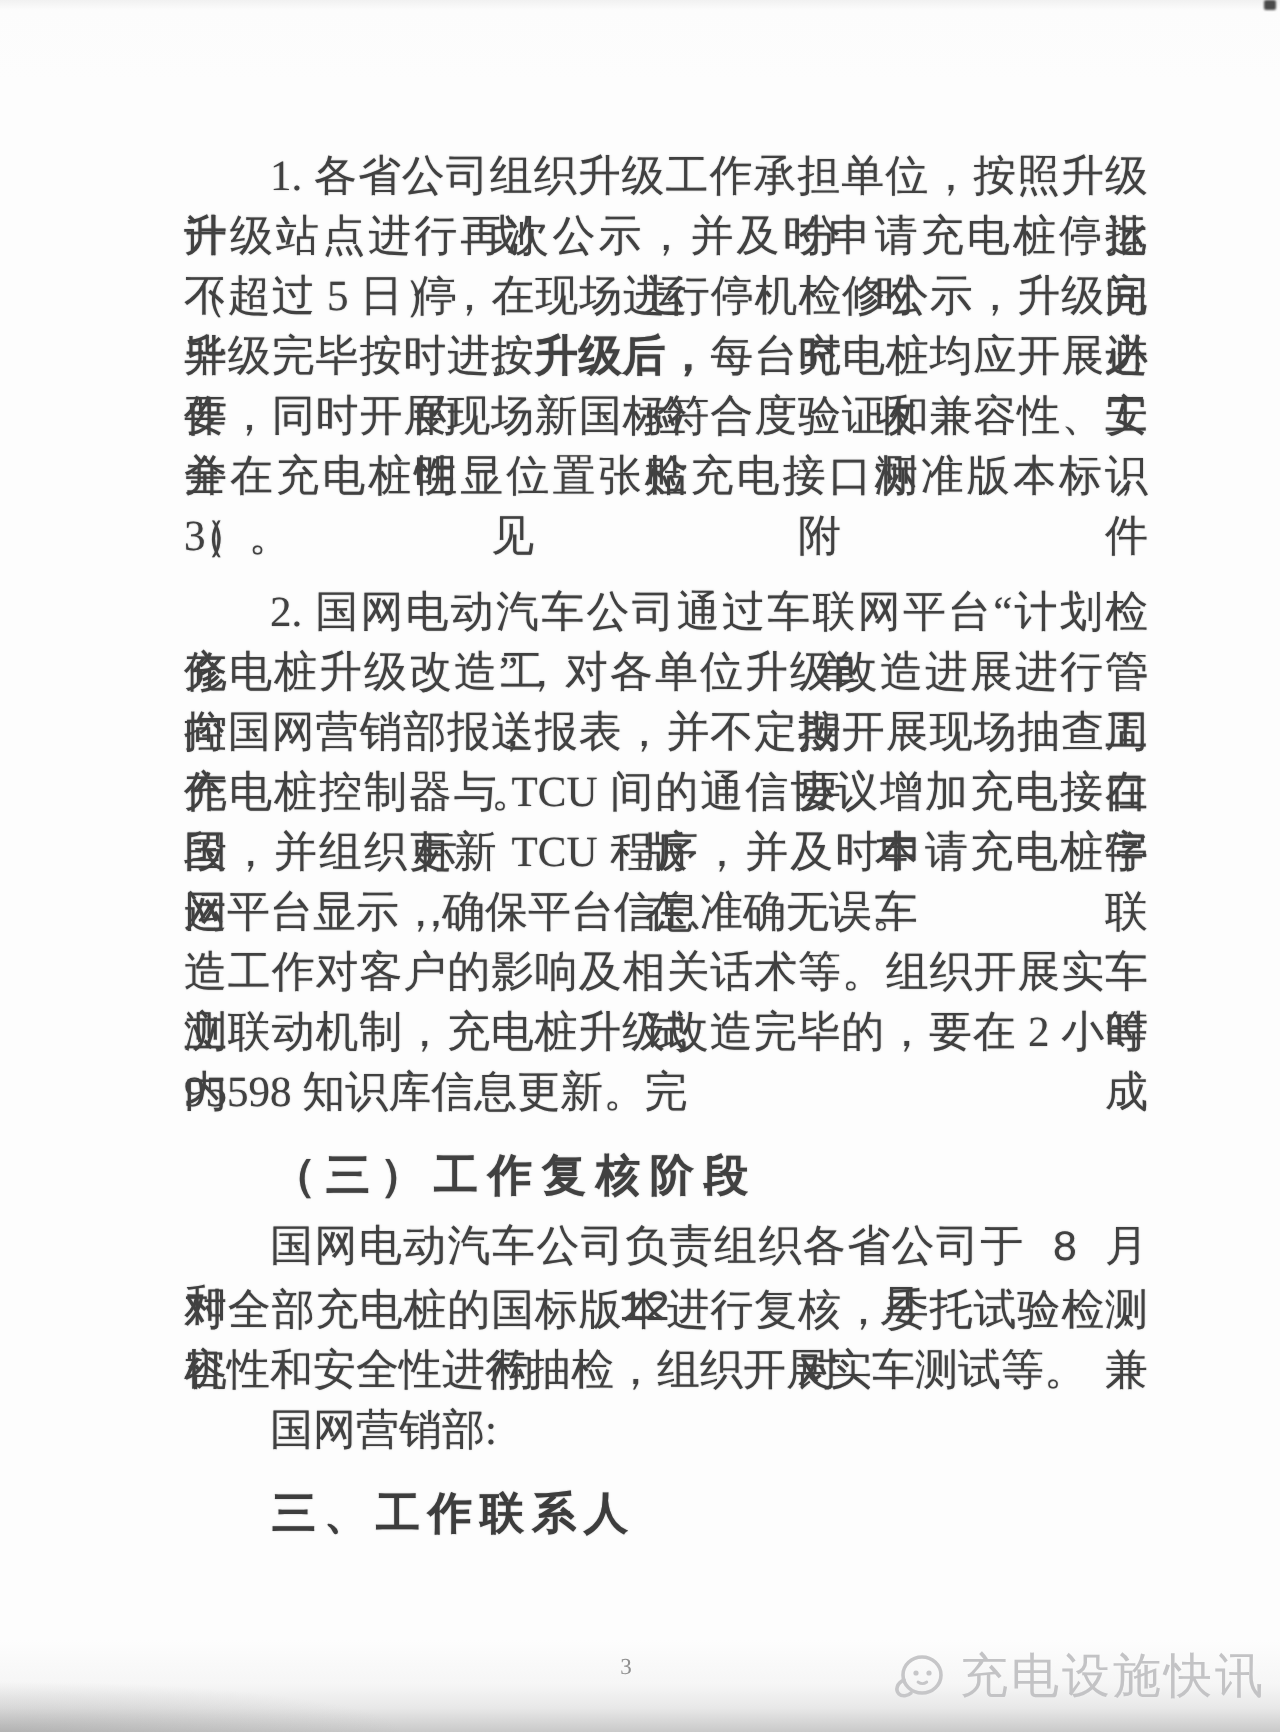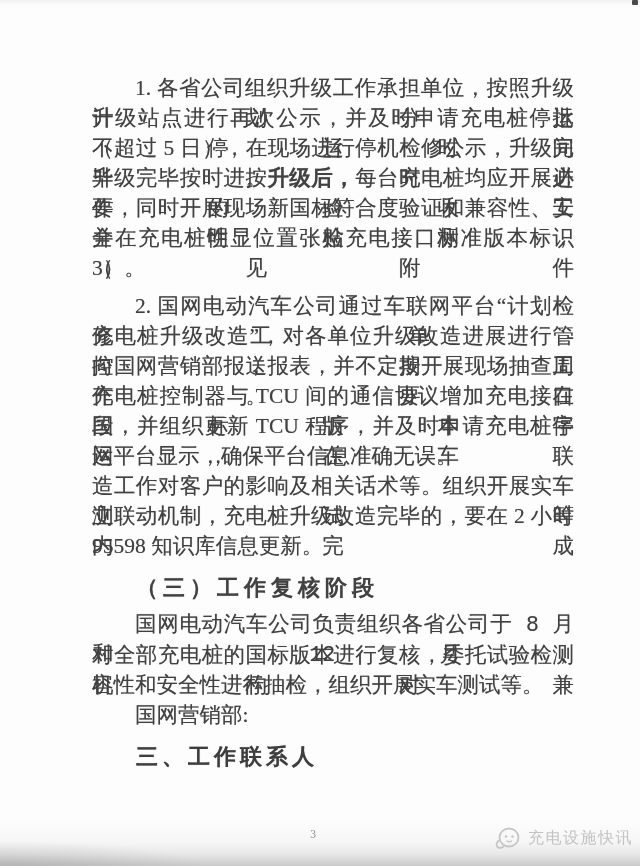--- a/index.html
+++ b/index.html
@@ -45,21 +45,21 @@
     font-family:"Liberation Serif","DejaVu Serif",serif;
     filter:blur(.2px);
   }
   .watermark{
     position:absolute;right:7px;top:823px;height:30px;
     display:flex;align-items:center;gap:5px;
     color:#c3c3c5;filter:blur(.3px);
   }
   .watermark .wm-text{
     font-family:"Liberation Sans","DejaVu Sans",sans-serif;
-    font-size:16px;letter-spacing:1.5px;font-weight:400;
+    font-size:24px;letter-spacing:1.5px;font-weight:400;
   }
   .wm-icon{width:30px;height:24px;display:block;}
 </style>
 </head>
 <body>
 
 <div class="page">
 
   <div class="corner-speck"></div>
 

